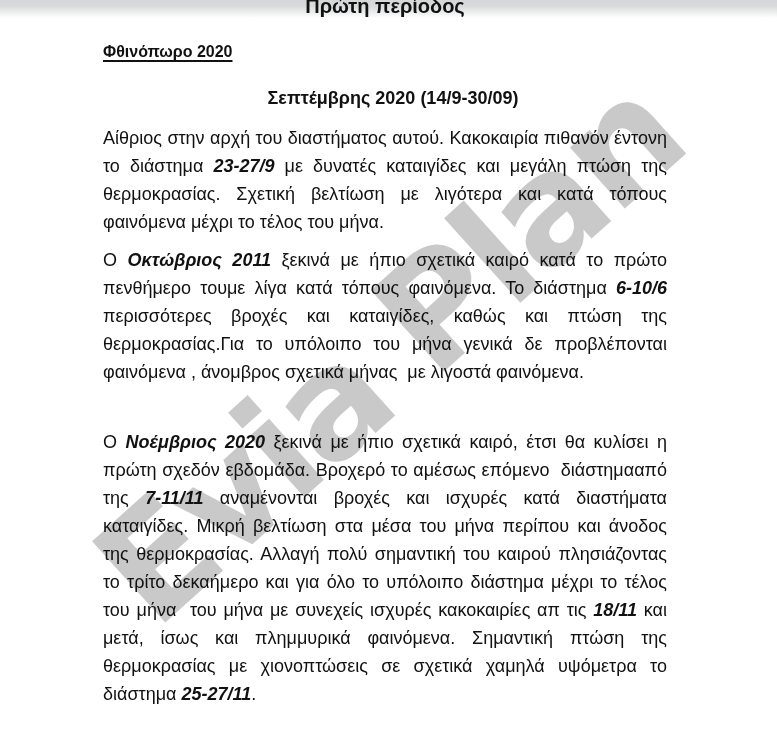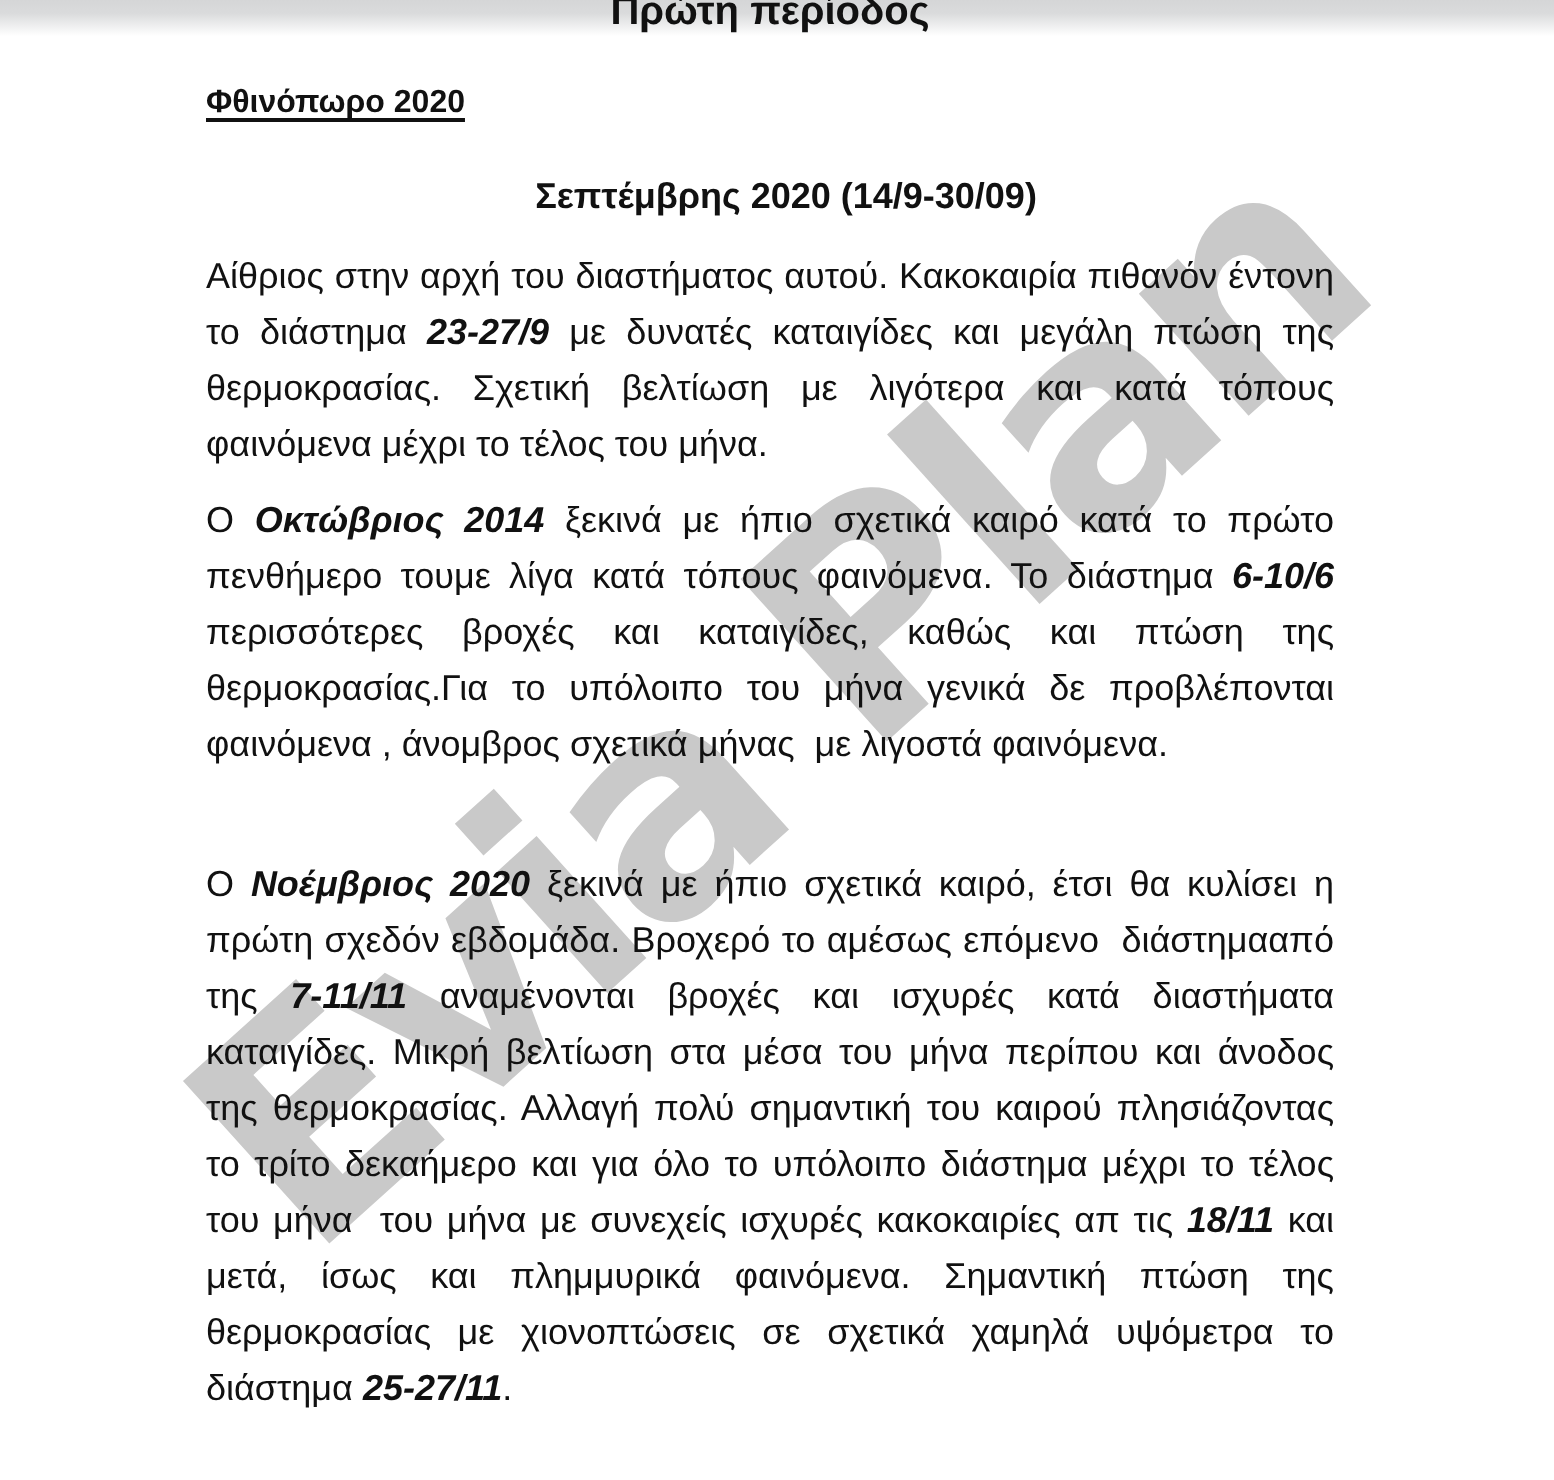--- a/index.html
+++ b/index.html
@@ -110,18 +110,18 @@
 
     <h1 class="h-period">Πρώτη περίοδος</h1>
 
     <h2 class="h-season">Φθινόπωρο 2020</h2>
 
 
     <h3 class="h-month">Σεπτέμβρης 2020 (14/9-30/09)</h3>
 
     <p class="body-para para-september"><span>Αίθριος στην αρχή του διαστήματος αυτού. Κακοκαιρία πιθανόν έντονη το διάστημα </span><b>23-27/9</b><span> με δυνατές καταιγίδες και μεγάλη πτώση της θερμοκρασίας. Σχετική βελτίωση με λιγότερα και κατά τόπους φαινόμενα μέχρι το τέλος του μήνα.</span></p>
 
-    <p class="body-para para-october"><span>Ο </span><b>Οκτώβριος 2014</b><span> ξεκινά με ήπιο σχετικά καιρό κατά το πρώτο πενθήμερο τουμε λίγα κατά τόπους φαινόμενα. Το διάστημα </span><b>6-10/6</b><span> περισσότερες βροχές και καταιγίδες, καθώς και πτώση της θερμοκρασίας.Για το υπόλοιπο του μήνα γενικά δε προβλέπονται φαινόμενα , άνομβρος σχετικά μήνας&nbsp; με λιγοστά φαινόμενα.</span></p>
+    <p class="body-para para-october"><span>Ο </span><b>Οκτώβριος 2011</b><span> ξεκινά με ήπιο σχετικά καιρό κατά το πρώτο πενθήμερο τουμε λίγα κατά τόπους φαινόμενα. Το διάστημα </span><b>6-10/6</b><span> περισσότερες βροχές και καταιγίδες, καθώς και πτώση της θερμοκρασίας.Για το υπόλοιπο του μήνα γενικά δε προβλέπονται φαινόμενα , άνομβρος σχετικά μήνας&nbsp; με λιγοστά φαινόμενα.</span></p>
 
     <p class="body-para para-november"><span>Ο </span><b>Νοέμβριος 2020</b><span> ξεκινά με ήπιο σχετικά καιρό, έτσι θα κυλίσει η πρώτη σχεδόν εβδομάδα. Βροχερό το αμέσως επόμενο&nbsp; διάστημααπό της </span><b>7-11/11</b><span> αναμένονται βροχές και ισχυρές κατά διαστήματα καταιγίδες. Μικρή βελτίωση στα μέσα του μήνα περίπου και άνοδος της θερμοκρασίας. Αλλαγή πολύ σημαντική του καιρού πλησιάζοντας το τρίτο δεκαήμερο και για όλο το υπόλοιπο διάστημα μέχρι το τέλος του μήνα&nbsp; του μήνα με συνεχείς ισχυρές κακοκαιρίες απ τις </span><b>18/11</b><span> και μετά, ίσως και πλημμυρικά φαινόμενα. Σημαντική πτώση της θερμοκρασίας με χιονοπτώσεις σε σχετικά χαμηλά υψόμετρα το διάστημα </span><b>25-27/11</b><span>.</span></p>
 
   </div>
 </div>
 
 </body></html>

